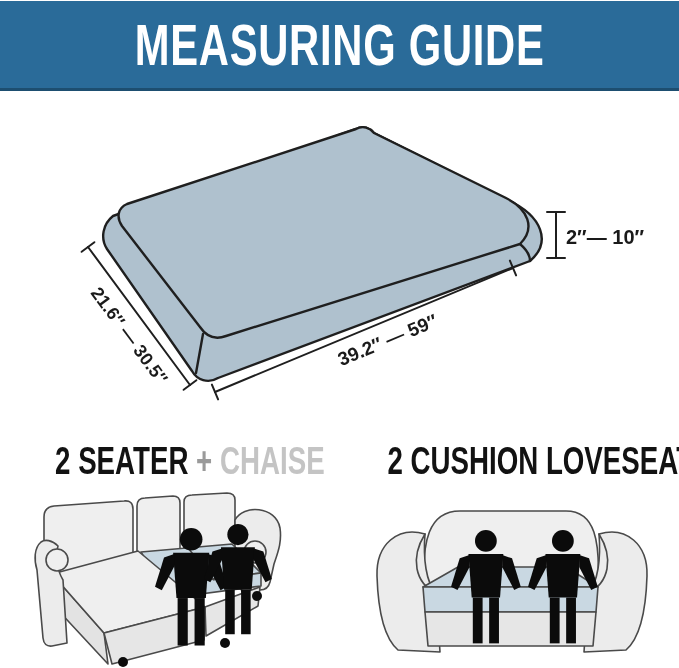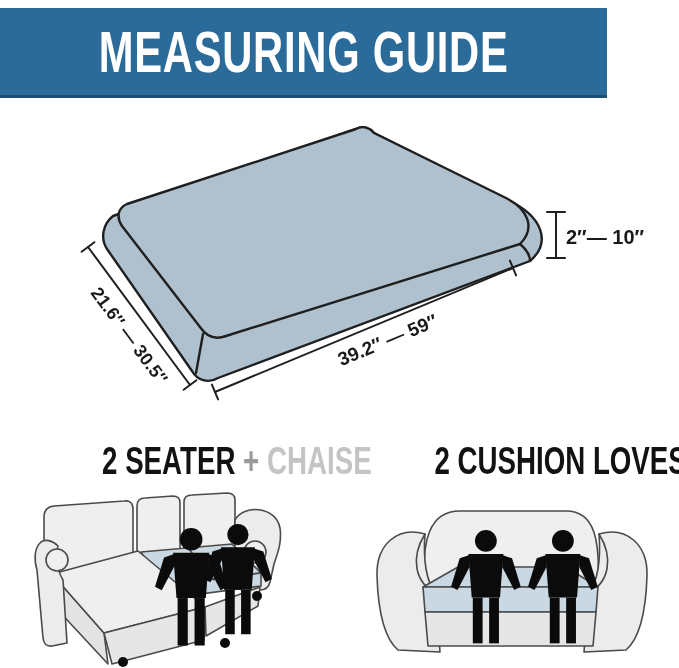--- a/index.html
+++ b/index.html
@@ -2,38 +2,38 @@
 <html><head>
 <meta charset="utf-8">
 <style>
   html,body{margin:0;padding:0;}
   body{
     width:679px;height:668px;position:relative;overflow:hidden;
     background:#ffffff;font-family:"Liberation Sans",sans-serif;
   }
   
   .banner{
-    position:absolute;left:0;top:8px;width:607px;height:87px;
+    position:absolute;left:0;top:1px;width:679px;height:87px;
     background:#2A6B99;border-bottom:3px solid #1D4E70;
     display:flex;align-items:center;justify-content:center;
   }
   .banner-title{
     color:#ffffff;font-size:58px;font-weight:800;letter-spacing:1px;
     transform:scaleX(0.72);white-space:nowrap;line-height:1;
     font-family:"Liberation Sans",sans-serif;
   }
   
   .cushion-svg{position:absolute;left:0;top:95px;}
   .dim-text{
     font-family:"Liberation Sans",sans-serif;font-weight:bold;fill:#1a1a1a;
   }
   
   .sec-title{
     position:absolute;top:441px;text-align:left;white-space:nowrap;
-    font-size:39px;font-weight:800;line-height:1;margin-left:47px;
+    font-size:39px;font-weight:800;line-height:1;
   }
   .sec-title .inner{display:inline-block;transform:scaleX(0.71);transform-origin:center;}
   .t-black{color:#121212;}
   .t-gray{color:#9A9A9A;}
   .t-lightgray{color:#C4C4C4;}
   .left-title{left:0;width:330px;}
   .right-title{left:325px;width:330px;}
   
   .sofa-left{position:absolute;left:28px;top:490px;}
   .sofa-right{position:absolute;left:368px;top:498px;}

